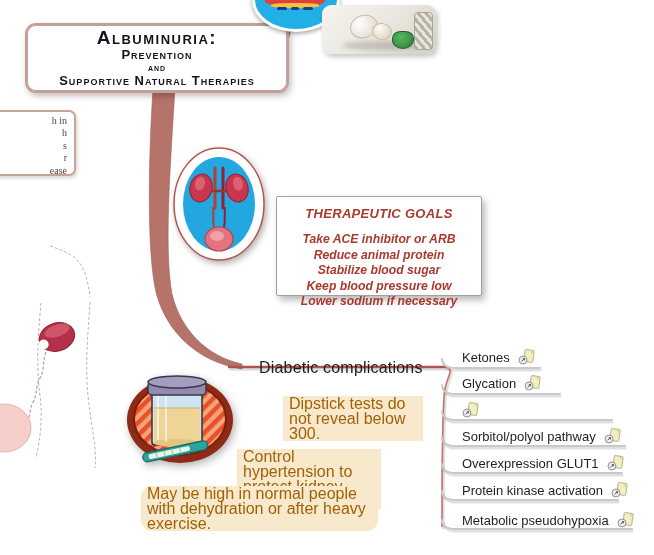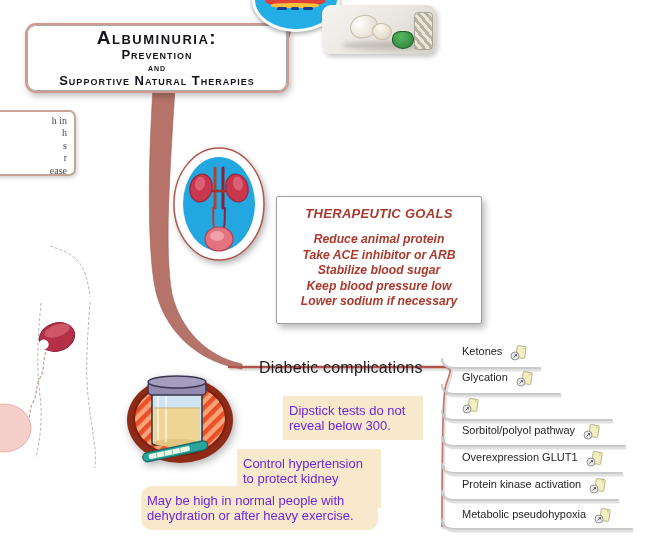--- a/index.html
+++ b/index.html
@@ -32,43 +32,43 @@
     left:-46px;top:110px;width:122px;height:66px;
     background:#fff;border:2px solid #c8a492;border-radius:7px;
     box-shadow:1px 2px 4px rgba(0,0,0,0.18);
     font-family:"Liberation Serif", serif;
     font-size:10px;line-height:12.4px;color:#4a4a4a;
     text-align:right;padding:3px 7px 0 0;box-sizing:border-box;
   }
 
   
   .goals-box{
-    left:276px;top:196px;width:206px;height:128px;
+    left:276px;top:196px;width:206px;height:100px;
     background:#ffffff;border:1.5px solid #a0a0a0;border-radius:2px;
     box-shadow:3px 4px 7px rgba(0,0,0,0.28);
     text-align:center;color:#a93a2e;box-sizing:border-box;padding-top:9px;
   }
   .goals-box .gh{font-size:13px;font-weight:bold;font-style:italic;letter-spacing:.3px;}
   .goals-box .gi{margin-top:11px;font-size:12.2px;font-weight:bold;font-style:italic;line-height:15.5px;}
 
   
   .branch-label{
     left:259px;top:343px;font-size:16px;color:#1d1d1d;letter-spacing:.2px;margin-top:16px;
   }
 
   
   .comp-row{
-    left:462px;height:20px;display:flex;align-items:flex-start;gap:8px;
-    font-size:11px;color:#1f1f1f;white-space:nowrap;
+    left:462px;height:20px;display:flex;align-items:flex-end;gap:8px;
+    font-size:13px;color:#1f1f1f;white-space:nowrap;
   }
 
   
   .note{
-    background:#f8e9cd;color:#6d28d9;font-size:13px;line-height:15px;
-    padding:7px 6px;box-sizing:border-box;
+    background:#f8e9cd;color:#a16207;font-size:16px;line-height:15px;
+    padding:0 6px;box-sizing:border-box;
   }
   .note1{left:283px;top:396px;width:140px;}
   .note2{left:237px;top:449px;width:144px;}
   .note3{left:141px;top:486px;width:237px;border-radius:11px;}
 
   
   .food-oval{
     left:252px;top:-32px;width:82px;height:58px;border-radius:50%;
     background:#24aee6;border:3px solid #ffffff;
     box-shadow:0 2px 4px rgba(0,0,0,0.35);overflow:hidden;
@@ -180,22 +180,22 @@
   <div>h in</div>
   <div>h</div>
   <div>s</div>
   <div>r</div>
   <div>ease</div>
 </div>
 
 <div class="abs goals-box">
   <div class="gh">THERAPEUTIC GOALS</div>
   <div class="gi">
+    <div>Take ACE inhibitor or ARB</div>
     <div>Reduce animal protein</div>
-    <div>Take ACE inhibitor or ARB</div>
     <div>Stabilize blood sugar</div>
     <div>Keep blood pressure low</div>
     <div>Lower sodium if necessary</div>
   </div>
 </div>
 
 <div class="abs branch-label">Diabetic complications</div>
 
 <div class="abs comp-row" style="top:345px;">
   <span>Ketones</span>

